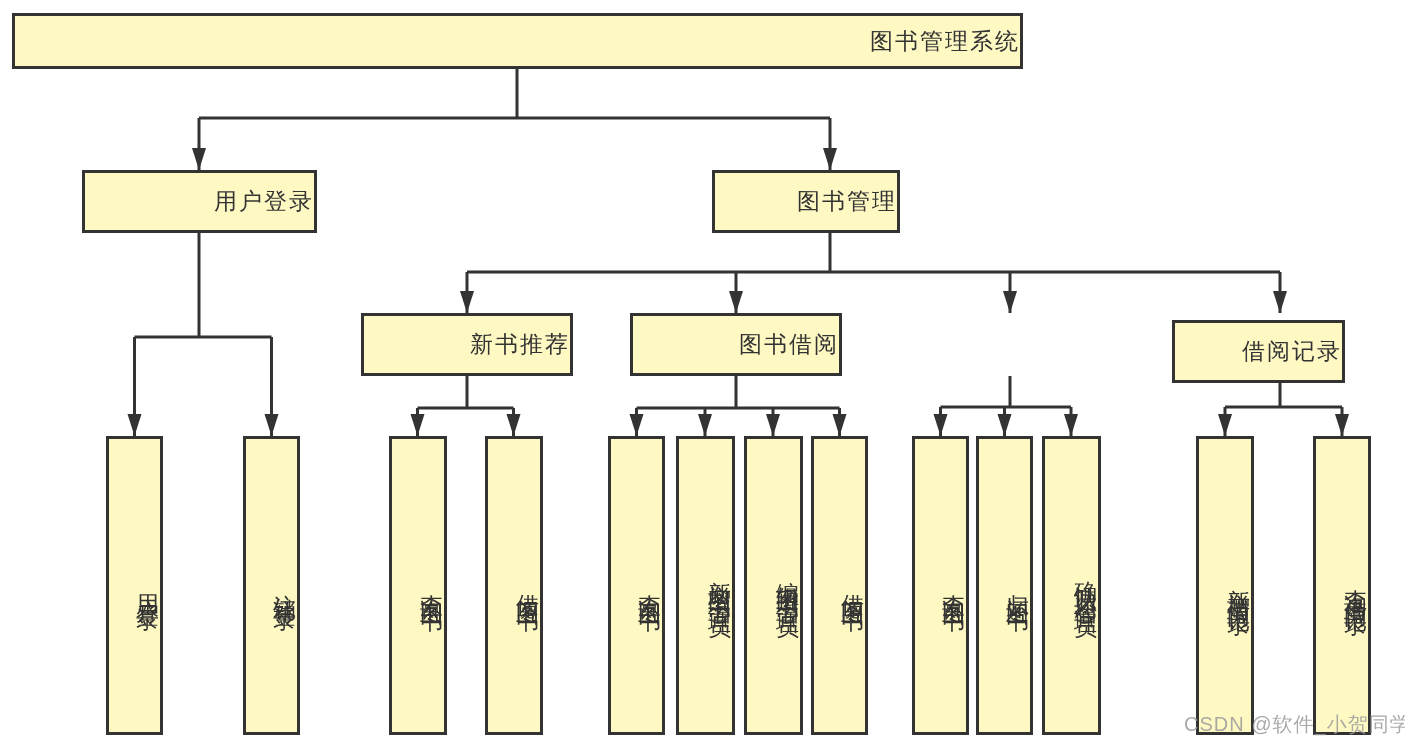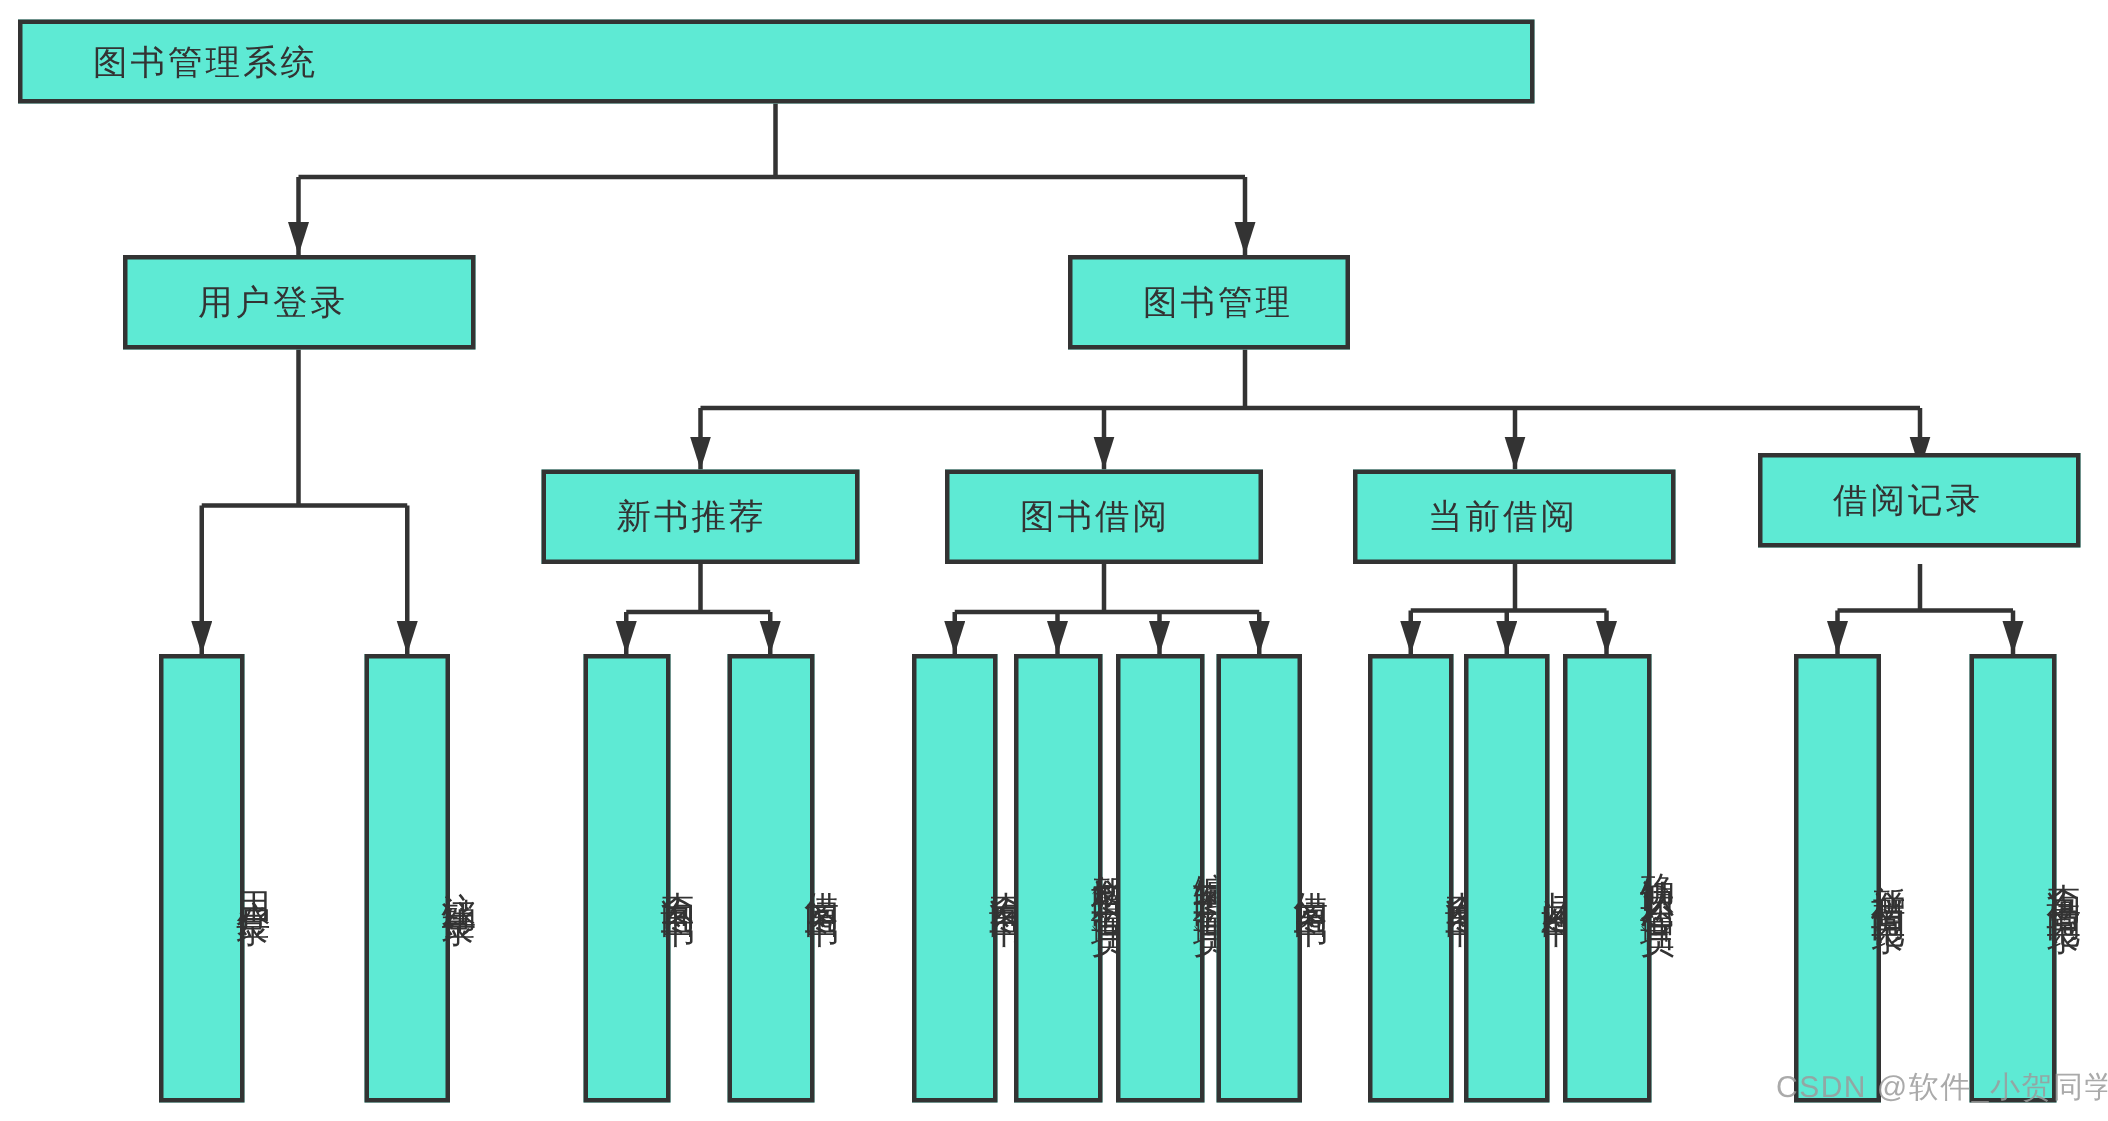--- a/index.html
+++ b/index.html
@@ -8,26 +8,25 @@
     width:1405px;height:747px;
     background:#ffffff;
     font-family:"Liberation Sans", sans-serif;
     overflow:hidden;
   }
   #wires{position:absolute;left:0;top:0;width:1405px;height:747px;pointer-events:none;}
   .node{
     position:absolute;
     box-sizing:border-box;
     border:3px solid #333333;
-    background:#5eead4;
+    background:#fef9c3;
     display:flex;
     align-items:center;
-    justify-content:flex-start;
+    justify-content:flex-end;
     color:#333333;
-    padding-left:47px;
   }
   .h-node span{
     font-size:23px;
     letter-spacing:2px;
     line-height:1;
     white-space:nowrap;
   }
   .v-node span{
     writing-mode:vertical-rl;
     text-orientation:mixed;
@@ -105,24 +104,21 @@
   <div class="node h-node" style="left:712px;top:170px;width:188px;height:63px">
     <span>图书管理</span>
   </div>
 
   <div class="node h-node" style="left:361px;top:313px;width:212px;height:63px">
     <span>新书推荐</span>
   </div>
   <div class="node h-node" style="left:630px;top:313px;width:212px;height:63px">
     <span>图书借阅</span>
   </div>
-  <div class="node h-node" style="left:902px;top:313px;width:215px;height:63px">
-    <span>当前借阅</span>
-  </div>
-  <div class="node h-node" style="left:1172px;top:302px;width:215px;height:63px">
+  <div class="node h-node" style="left:1172px;top:320px;width:173px;height:63px">
     <span>借阅记录</span>
   </div>
 
   <div class="node v-node" style="left:106px;top:436px;width:57px;height:299px">
     <span>用户登录</span>
   </div>
   <div class="node v-node" style="left:243px;top:436px;width:57px;height:299px">
     <span>注销登录</span>
   </div>
 

